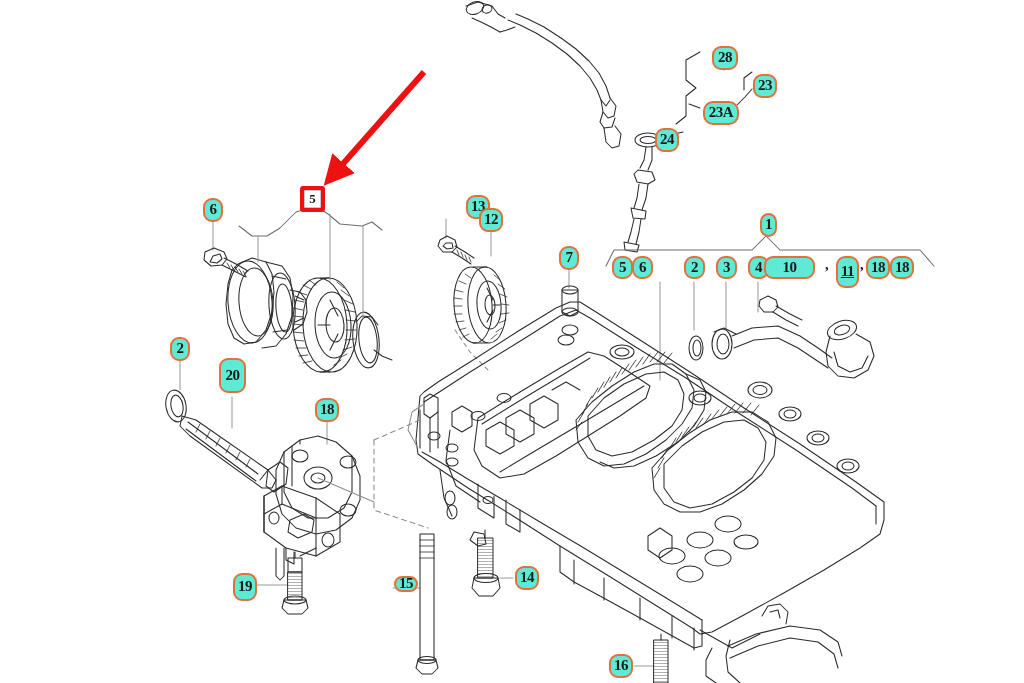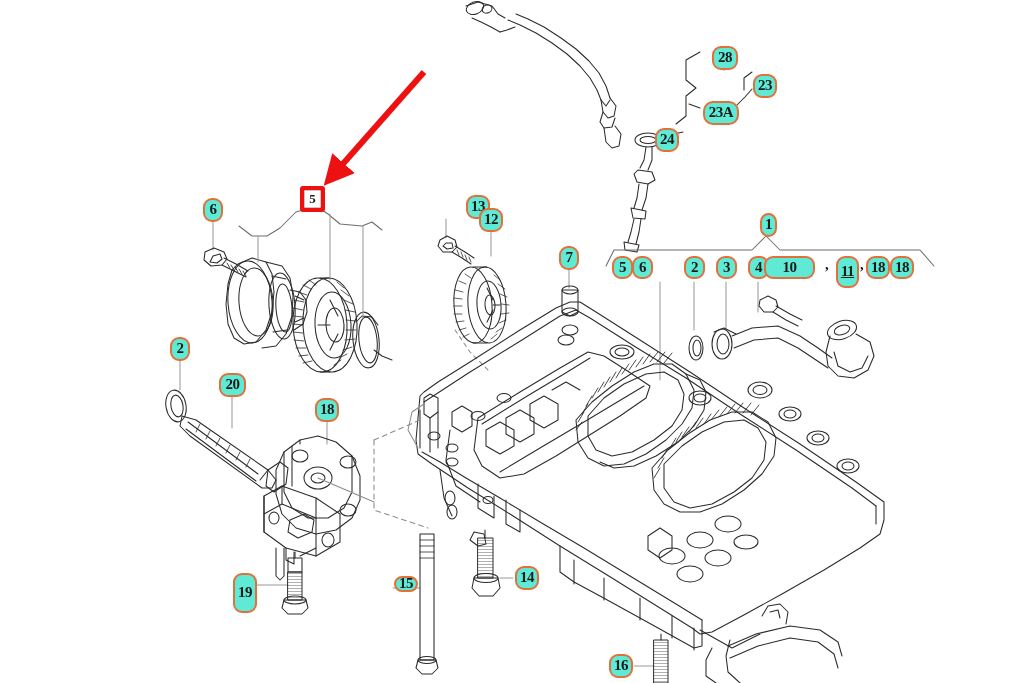--- a/index.html
+++ b/index.html
@@ -513,21 +513,21 @@
   <div class="callout sz2" style="left:748px;top:256px;width:21px;height:23px;">4</div>
   <div class="callout sz2" style="left:764px;top:256px;width:51px;height:23px;">10</div>
   <div class="callout sz2" style="left:836px;top:256px;width:23px;height:32px;text-decoration:underline;">11</div>
   <div class="callout sz2" style="left:866px;top:256px;width:24px;height:23px;">18</div>
   <div class="callout sz2" style="left:890px;top:256px;width:24px;height:23px;">18</div>
 
   <div class="grp-note" style="left:825px;top:256px;">,</div>
   <div class="grp-note" style="left:860px;top:256px;">,</div>
 
   <div class="callout sz1" style="left:170px;top:337px;width:20px;height:24px;">2</div>
-  <div class="callout sz1" style="left:219px;top:373px;width:27px;height:24px;">20</div>
+  <div class="callout sz1" style="left:219px;top:358px;width:27px;height:35px;">20</div>
   <div class="callout sz1" style="left:315px;top:398px;width:24px;height:24px;">18</div>
 
-  <div class="callout sz1" style="left:233px;top:573px;width:24px;height:40px;">19</div>
+  <div class="callout sz1" style="left:233px;top:573px;width:24px;height:28px;">19</div>
   <div class="callout sz1" style="left:374px;top:576px;width:24px;height:16px;margin-left:20px;">15</div>
   <div class="callout sz1" style="left:515px;top:566px;width:24px;height:24px;">14</div>
   <div class="callout sz1" style="left:609px;top:654px;width:24px;height:24px;">16</div>
 
 </div>
 
 </body></html>

